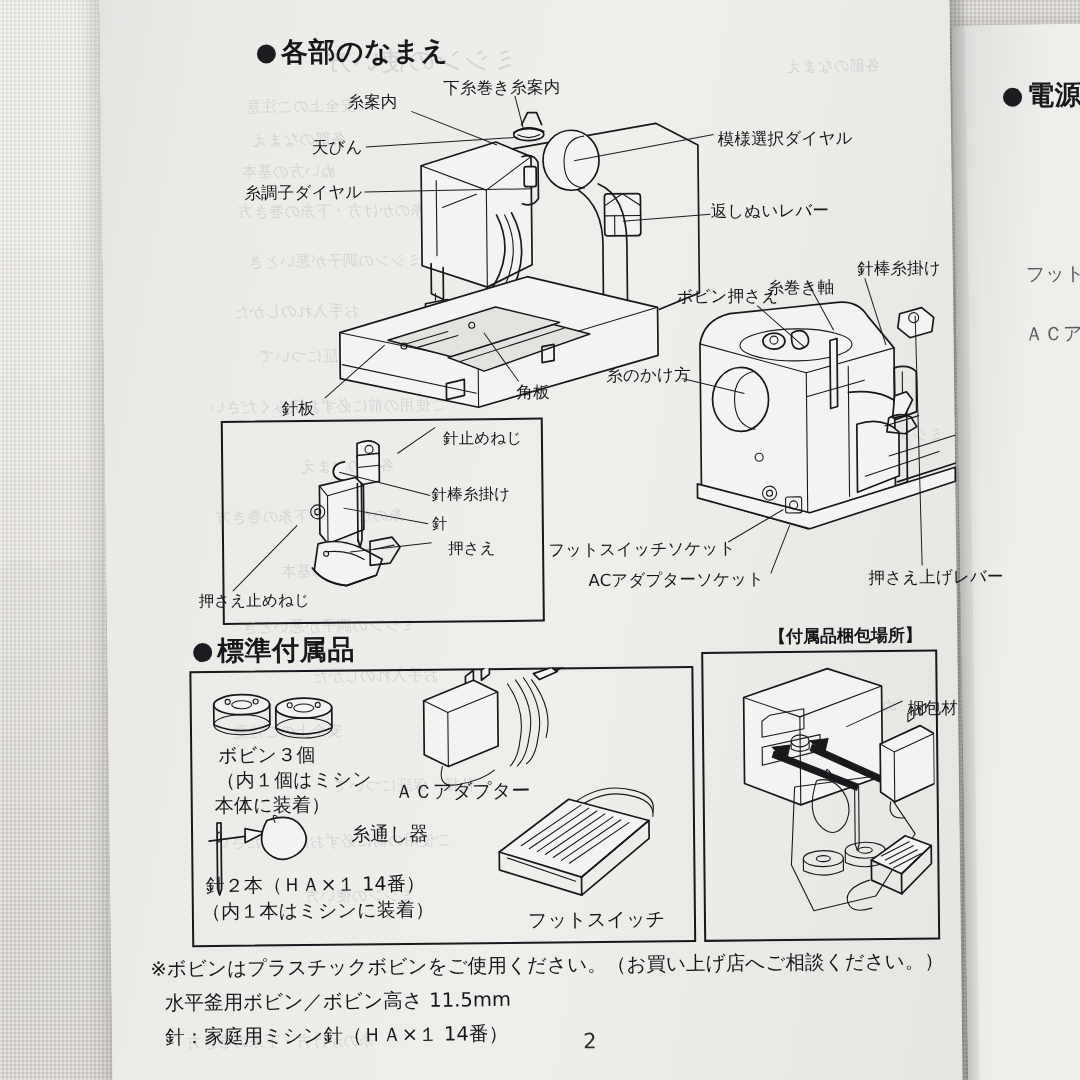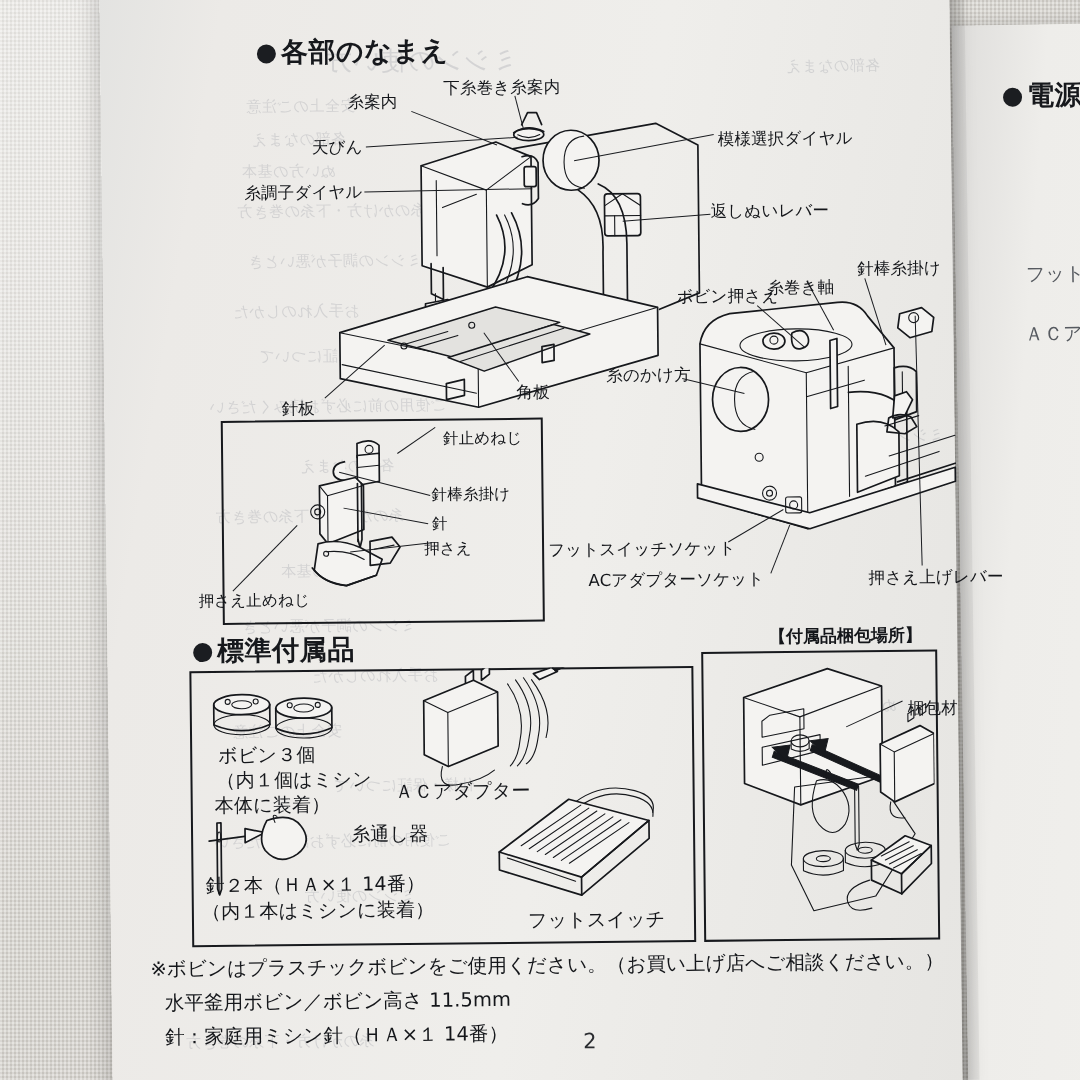--- a/index.html
+++ b/index.html
@@ -321,21 +321,21 @@
 
     <div class="lbl sm" style="left:444px;top:428px;">針止めねじ</div>
     <div class="ln" style="left:398px;top:452px;width:46px;transform:rotate(-34deg);"></div>
 
     <div class="lbl sm" style="left:432px;top:484px;">針棒糸掛け</div>
     <div class="ln" style="left:340px;top:470px;width:94px;transform:rotate(15deg);"></div>
 
     <div class="lbl sm" style="left:432px;top:513px;">針</div>
     <div class="ln" style="left:344px;top:506px;width:86px;transform:rotate(11deg);"></div>
 
-    <div class="lbl sm" style="left:424px;top:538px;">押さえ</div>
+    <div class="lbl sm" style="left:448px;top:538px;">押さえ</div>
     <div class="ln" style="left:350px;top:550px;width:82px;transform:rotate(-6deg);"></div>
 
     <div class="lbl sm" style="left:198px;top:588px;">押さえ止めねじ</div>
     <div class="ln" style="left:232px;top:588px;width:92px;transform:rotate(-45deg);"></div>
 
     <div class="sec-head" style="left:192px;top:630px;">
       <span class="bullet"></span><span>標準付属品</span>
     </div>
 
     <div class="box" style="left:188px;top:668px;width:500px;height:272px;"></div>

